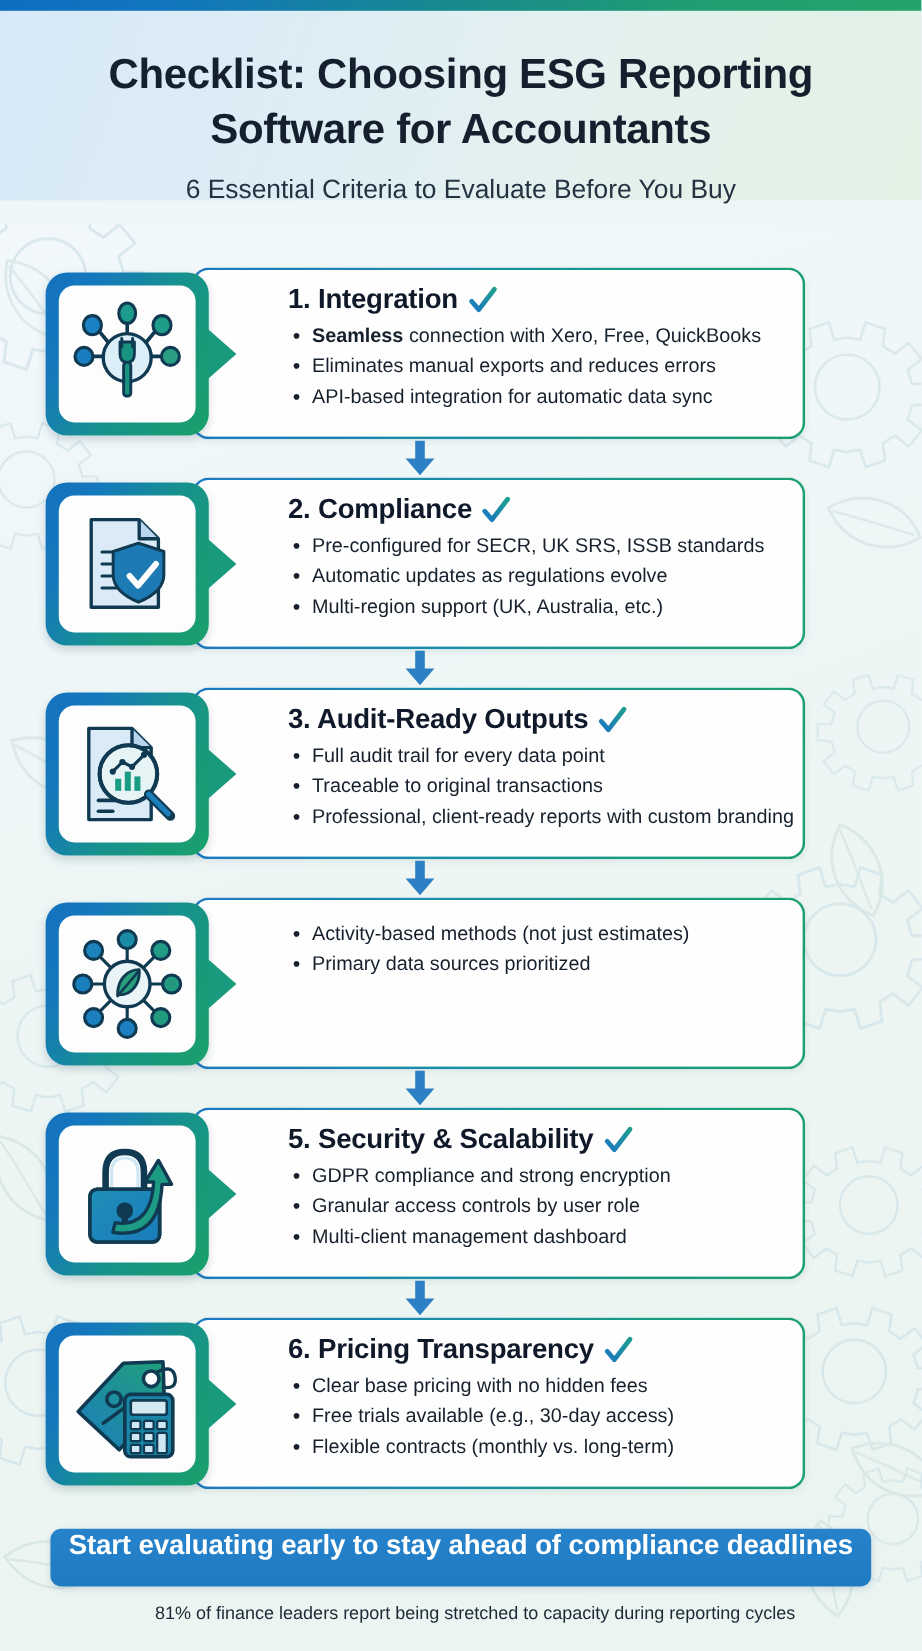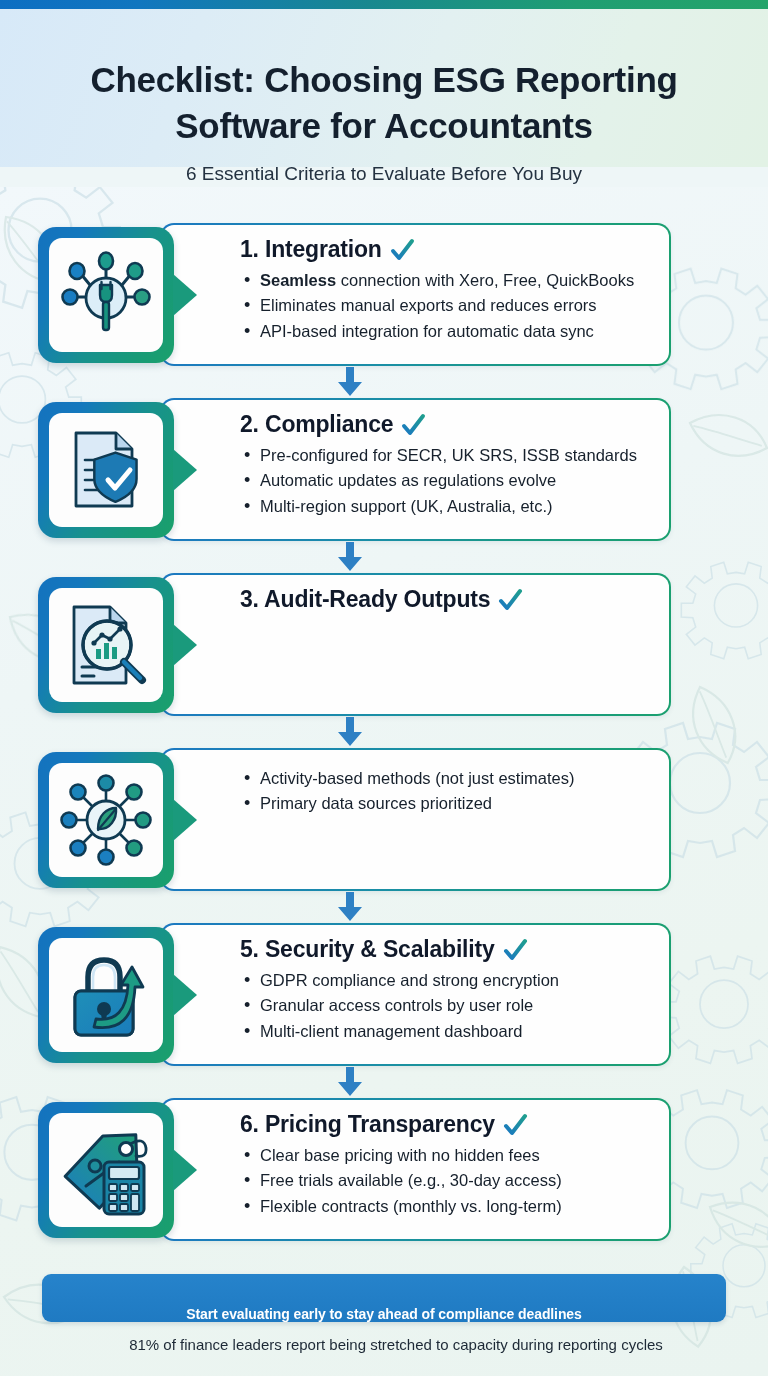--- a/index.html
+++ b/index.html
@@ -27,36 +27,36 @@
   }
 
   
   .header {
     position: absolute;
     top: 9px; left: 0;
     width: 768px;
     height: 158px;
     background: linear-gradient(110deg, #d7e9f8 0%, #dcecf6 25%, #e2f0f1 55%, #e3f2ea 78%, #e2f2e5 100%);
     text-align: center;
-    padding-top: 48px;
+    padding-top: 30px;
     z-index: 10;
   }
 
   .header h1 {
     font-size: 35px;
     font-weight: bold;
     color: #14202e;
     line-height: 1.32;
     letter-spacing: -0.3px;
     padding: 0 30px;
   }
 
   .header .subtitle {
     margin-top: 14px;
-    font-size: 19px;
+    font-size: 22px;
     color: #243241;
     font-weight: normal;
   }
 
   
   .bg-watermarks {
     position: absolute;
     top: 187px; left: 0;
     width: 768px;
     height: 1189px;
@@ -191,24 +191,24 @@
   
   .cta {
     position: absolute;
     left: 42px;
     top: 1274px;
     width: 684px;
     height: 48px;
     background: linear-gradient(180deg, #2683cb 0%, #1f7ac2 100%);
     border-radius: 9px;
     color: #ffffff;
-    font-size: 14px;
+    font-size: 23px;
     font-weight: bold;
     display: flex;
-    align-items: flex-end;
+    align-items: flex-start;
     justify-content: center;
     z-index: 8;
     box-shadow: 0 2px 5px rgba(20,60,90,0.14);
     letter-spacing: -0.1px;
   }
 
   .footnote {
     position: absolute;
     left: 12px;
     top: 1336px;
@@ -394,20 +394,25 @@
             <line x1="64" y1="63" x2="80" y2="79" stroke="#1a7fb8" stroke-width="4.5" stroke-linecap="round"></line>
           </svg>
         </div>
       </div>
       <div class="card-body">
         <div class="card-title">
           <span>3. Audit-Ready Outputs</span>
           <svg class="check-mark" width="25" height="25" viewBox="0 0 25 25">
             <path d="M3,13 L9,20 L22,3" stroke="url(#cg1)" stroke-width="4" fill="none" stroke-linecap="round" stroke-linejoin="round"></path>
           </svg>
+        </div>
+        <div class="bullets">
+          <div class="bullet"><span>Full audit trail for every data point</span></div>
+          <div class="bullet"><span>Traceable to original transactions</span></div>
+          <div class="bullet"><span>Professional, client-ready reports with custom branding</span></div>
         </div>
       </div>
     </div>
     <div class="connector">
       <svg class="arrow" width="30" height="30" viewBox="0 0 30 30">
         <path d="M11,0 L19,0 L19,15 L27,15 L15,29 L3,15 L11,15 Z" fill="#2e80c4"></path>
       </svg>
     </div>
   </div>
 

